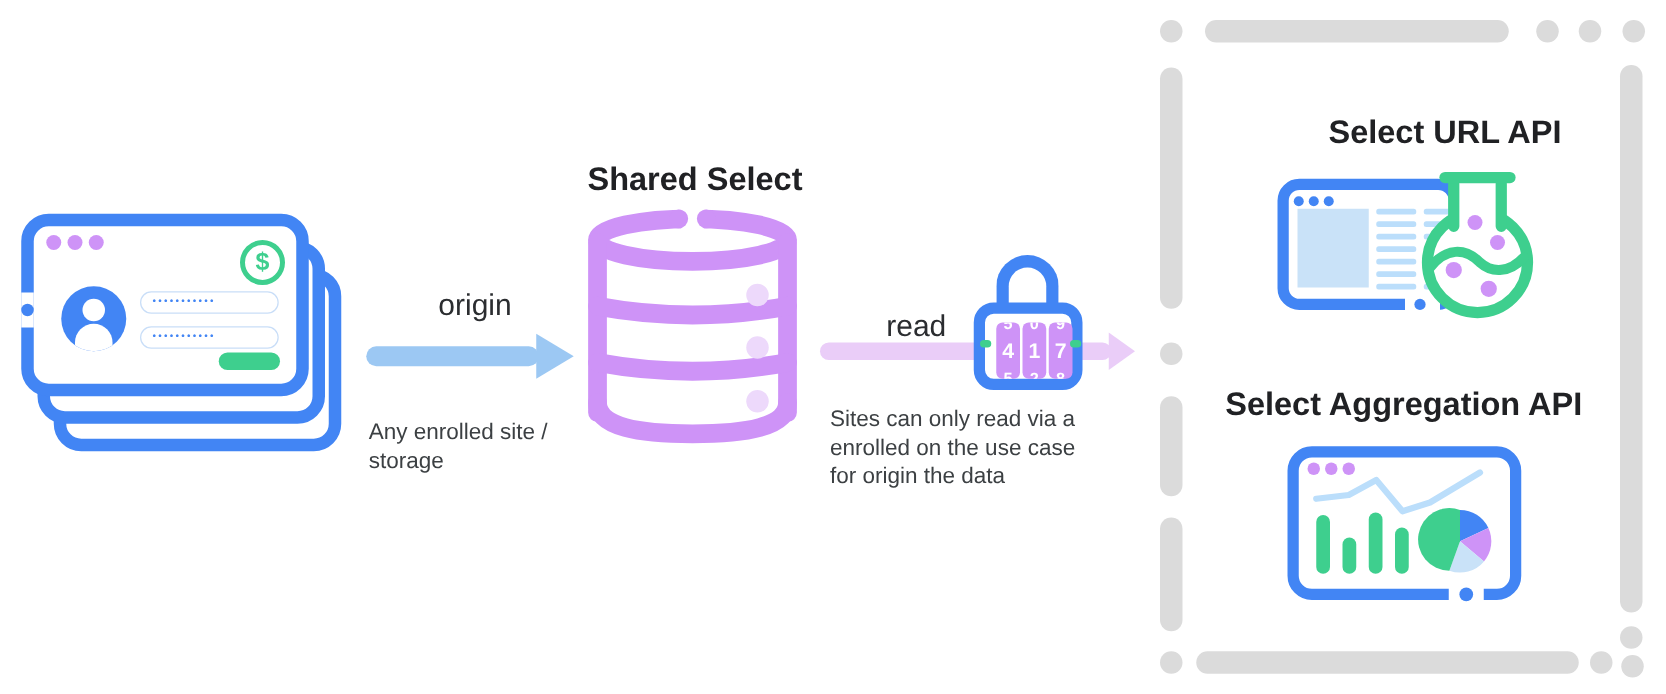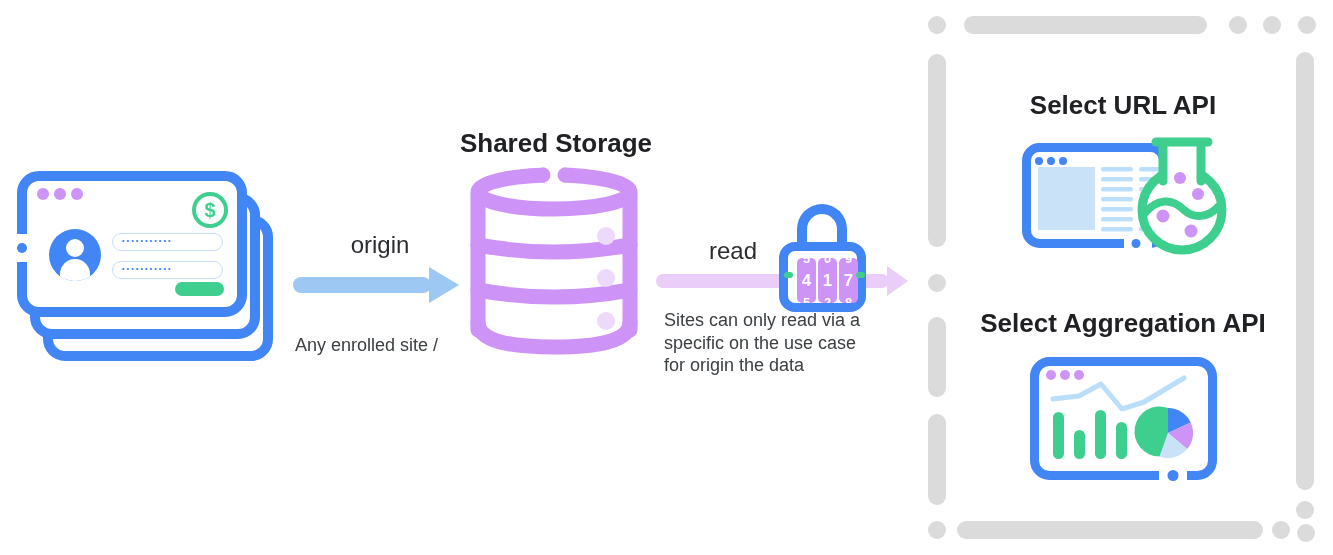--- a/index.html
+++ b/index.html
@@ -68,38 +68,39 @@
       <div style="position:absolute;left:-10px;top:53px;width:10px;height:28px;background:#fff;"></div>
       <div style="position:absolute;left:-10px;top:62px;width:10px;height:10px;border-radius:50%;background:var(--c-blue);"></div>
     </div>
   </div>
 
   <div class="flow-label" style="left:330px;top:231px;width:100px;">origin</div>
   <div class="arrow-body" style="left:293px;top:277px;width:138px;height:16px;background:var(--c-sky-arrow);"></div>
   <div class="arrow-head" style="left:429px;top:267px;border-top:18px solid transparent;border-bottom:18px solid transparent;border-left:30px solid var(--c-sky-arrow);"></div>
   <div class="caption" style="left:295px;top:310px;width:185px;margin-top:24px;">
     <div>Any enrolled site /</div>
-  </div>
-
-  <div class="title" style="left:440px;top:128px;width:232px;">Shared Storage</div>
+    <div>storage</div>
+  </div>
+
+  <div class="title" style="left:440px;top:128px;width:232px;">Shared Select</div>
   <svg class="abs" style="left:450px;top:158px;" width="210" height="210" viewBox="450 158 210 210">
     <ellipse cx="554" cy="192" rx="76" ry="17" fill="#fff" style="stroke:var(--c-purple)" stroke-width="15"></ellipse>
     <rect x="545" y="166" width="18" height="20" fill="#fff"></rect>
     <circle cx="543" cy="175" r="7.5" style="fill:var(--c-purple)"></circle>
     <circle cx="565" cy="175" r="7.5" style="fill:var(--c-purple)"></circle>
     <path d="M478,194 L478,330 M630,194 L630,330" fill="none" style="stroke:var(--c-purple)" stroke-width="15" stroke-linecap="round"></path>
     <path d="M478,322 C478,342 512,347 554,347 C596,347 630,342 630,322" fill="none" style="stroke:var(--c-purple)" stroke-width="15" stroke-linecap="round"></path>
     <path d="M478,245 Q554,259 630,245" fill="none" style="stroke:var(--c-purple)" stroke-width="15" stroke-linecap="round"></path>
     <path d="M478,290 Q554,304 630,290" fill="none" style="stroke:var(--c-purple)" stroke-width="15" stroke-linecap="round"></path>
     <circle cx="606" cy="236" r="9" style="fill:var(--c-purple-pale)"></circle>
     <circle cx="606" cy="278" r="9" style="fill:var(--c-purple-pale)"></circle>
     <circle cx="606" cy="321" r="9" style="fill:var(--c-purple-pale)"></circle>
   </svg>
 
-  <div class="flow-label" style="left:688px;top:237px;width:90px;">read</div>
+  <div class="flow-label" style="left:688px;top:248px;width:90px;">read</div>
   <div class="arrow-body" style="left:656px;top:274px;width:233px;height:14px;border-radius:7px;background:var(--c-pink-arrow);"></div>
   <div class="arrow-head" style="left:887px;top:266px;border-top:15px solid transparent;border-bottom:15px solid transparent;border-left:21px solid var(--c-pink-arrow);"></div>
 
   <div>
     <div class="shackle"></div>
     <div class="lock-body">
       <div class="dial" style="left:9px;">
         <div class="t">5</div>
         <div class="m">4</div>
         <div class="b">5</div>
@@ -112,23 +113,23 @@
       <div class="dial" style="left:51px;">
         <div class="t">9</div>
         <div class="m">7</div>
         <div class="b">8</div>
       </div>
     </div>
     <div class="tick" style="left:784px;"></div>
     <div class="tick" style="left:856px;"></div>
   </div>
 
-  <div class="caption" style="left:664px;top:309px;width:250px;">
+  <div class="caption" style="left:664px;top:324px;width:250px;">
     <div>Sites can only read via a</div>
-    <div>specific on the use case</div>
+    <div>enrolled on the use case</div>
     <div>for origin the data</div>
   </div>
 
   <div>
     <div class="gdot" style="left:928px;top:16px;"></div>
     <div class="gdash" style="left:964px;top:16px;width:243px;height:18px;"></div>
     <div class="gdot" style="left:1229px;top:16px;"></div>
     <div class="gdot" style="left:1263px;top:16px;"></div>
     <div class="gdot" style="left:1298px;top:16px;"></div>
     <div class="gdash" style="left:1296px;top:52px;width:18px;height:438px;"></div>
@@ -136,21 +137,21 @@
     <div class="gdot" style="left:1297px;top:524px;"></div>
     <div class="gdash" style="left:928px;top:54px;width:18px;height:193px;"></div>
     <div class="gdot" style="left:928px;top:274px;"></div>
     <div class="gdash" style="left:928px;top:317px;width:18px;height:80px;"></div>
     <div class="gdash" style="left:928px;top:414px;width:18px;height:91px;"></div>
     <div class="gdot" style="left:928px;top:521px;"></div>
     <div class="gdash" style="left:957px;top:521px;width:306px;height:18px;"></div>
     <div class="gdot" style="left:1272px;top:521px;"></div>
   </div>
 
-  <div class="title" style="left:1013px;top:90px;width:220px;">Select URL API</div>
+  <div class="title" style="left:1046px;top:90px;width:220px;">Select URL API</div>
   <svg class="abs" style="left:1015px;top:128px;" width="215" height="135" viewBox="1015 128 215 135">
     <rect x="1026.5" y="147.5" width="137" height="96" rx="13" fill="#fff" style="stroke:var(--c-blue)" stroke-width="9"></rect>
     <circle cx="1039" cy="161" r="4" style="fill:var(--c-blue)"></circle>
     <circle cx="1051" cy="161" r="4" style="fill:var(--c-blue)"></circle>
     <circle cx="1063" cy="161" r="4" style="fill:var(--c-blue)"></circle>
     <rect x="1038" y="167" width="57" height="63" style="fill:var(--c-ice-fill)"></rect>
     <g style="fill:var(--c-ice-light)">
       <rect x="1101" y="167" width="32" height="4.5" rx="2"></rect>
         <rect x="1139" y="167" width="30" height="4.5" rx="2"></rect>
       <rect x="1101" y="177" width="32" height="4.5" rx="2"></rect>

